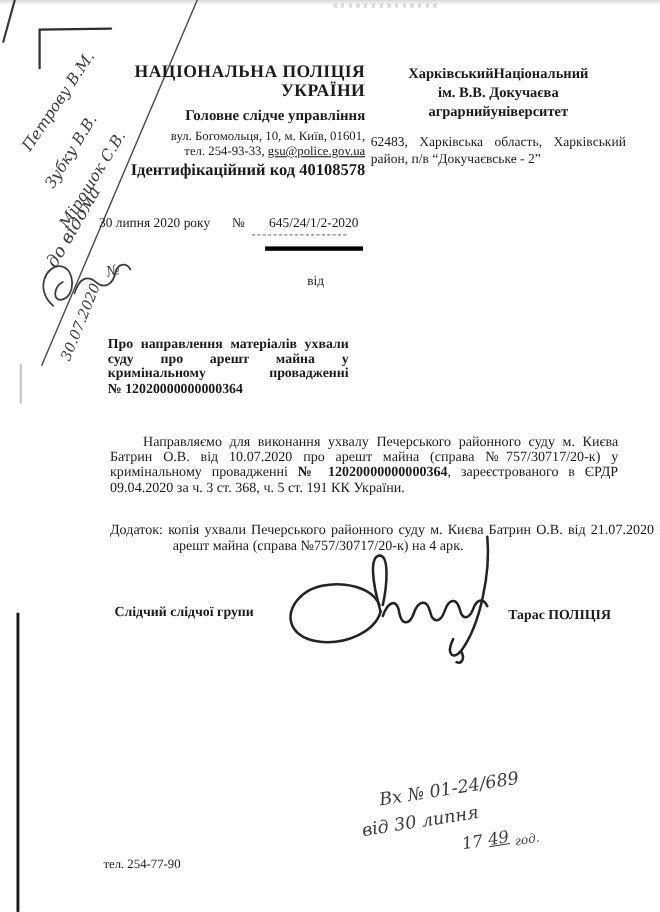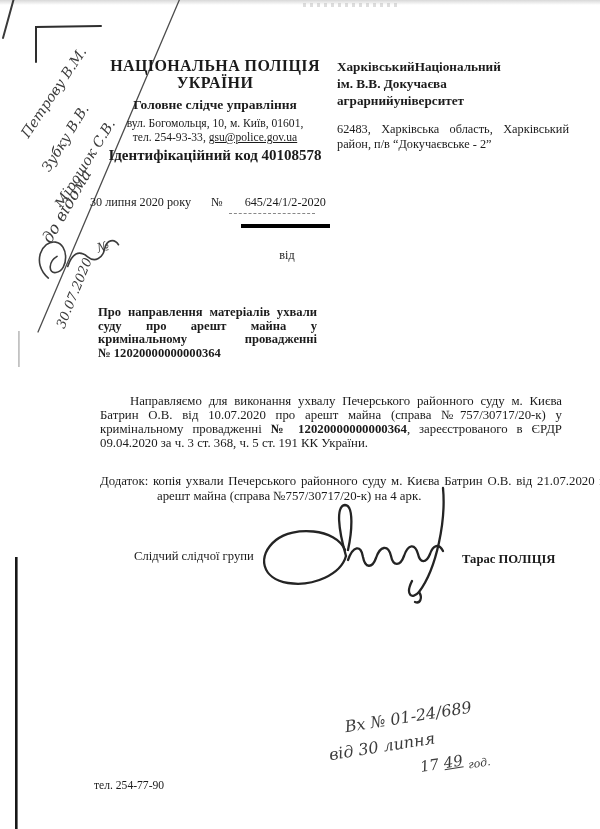--- a/index.html
+++ b/index.html
@@ -8,51 +8,51 @@
     background:#ffffff;color:#1b1b1b;
     font-family:"Liberation Serif", serif;
   }
   .scan-top{position:absolute;top:0;left:0;right:0;height:5px;
     background:linear-gradient(#d8d8d8,rgba(255,255,255,0));}
   .scan-artifact{position:absolute;left:303px;top:3px;width:96px;height:4px;
     background:repeating-linear-gradient(90deg,#b5b5b5 0 3px,transparent 3px 7px);
     opacity:.45;}
   .abs{position:absolute;}
   
-  .sender{left:98px;top:57px;width:234px;text-align:center;}
+  .sender{left:98px;top:57px;width:234px;text-align:right;}
   .org-line{font-weight:bold;font-size:16px;line-height:17px;letter-spacing:.4px;}
   .dept{font-weight:bold;font-size:13.5px;margin-top:6px;}
   .addr-line{font-size:11.6px;line-height:14px;margin-top:4px;}
   .tel-line{font-size:11.6px;line-height:14px;}
   .email{text-decoration:underline;}
   .idcode{font-size:15px;font-weight:bold;margin-top:2px;}
   
   .recipient{left:337px;top:58px;width:232px;}
-  .rcpt-line{display:flex;justify-content:flex-start;font-weight:bold;
+  .rcpt-line{display:flex;justify-content:center;font-weight:bold;
     font-size:13.2px;line-height:17px;}
   .rcpt-addr{margin-top:13px;font-size:12.3px;line-height:14.5px;text-align:justify;}
   
   .dateline{left:90px;top:195px;width:250px;font-size:12.2px;white-space:nowrap;}
   .dateline .no{margin-left:20px;}
   .doc-number{margin-left:18px;border-bottom:4px solid #000000;padding:0 4px 15px 4px;}
   .dash-sub{left:229px;top:213px;width:86px;border-top:1px dashed #888;height:0;}
   .vid{left:262px;top:248px;width:50px;text-align:center;font-size:12.2px;}
   
   .subject{left:98px;top:282px;width:219px;font-weight:bold;
     font-size:12.6px;line-height:13.6px;}
   .subject-main{text-align:justify;text-align-last:justify;margin-top:24px;}
   .subject-num{text-align:left;}
   
   .body-par{left:100px;top:394px;width:462px;font-size:12.8px;line-height:14px;
     text-align:justify;text-indent:30px;}
   .attachment{left:100px;top:474px;width:462px;font-size:12.8px;line-height:14.5px;
     text-align:justify;padding-left:57px;text-indent:-57px;box-sizing:border-box;
     width:519px;}
   
-  .sig-position{left:104px;top:549px;font-weight:normal;font-size:12.6px;margin-left:30px;}
+  .sig-position{left:104px;top:549px;font-weight:bold;font-size:12.6px;}
   .sig-name{left:462px;top:552px;font-weight:bold;font-size:12.6px;}
   .signature-svg{left:248px;top:476px;}
   .phone-footer{left:94px;top:779px;font-size:11.6px;}
   
   .hw{font-family:"DejaVu Serif", serif;font-style:italic;color:#3c3c3c;}
   .hw-line{position:absolute;transform-origin:left center;white-space:nowrap;}
   .hw-tl-1{left:24px;top:128px;transform:rotate(-56deg);font-size:14px;}
   .hw-tl-2{left:45px;top:162px;transform:rotate(-58deg);font-size:14px;}
   .hw-tl-3{left:58px;top:198px;transform:rotate(-58deg);font-size:14px;}
   .hw-tl-4{left:46px;top:232px;transform:rotate(-60deg);font-size:16px;}

